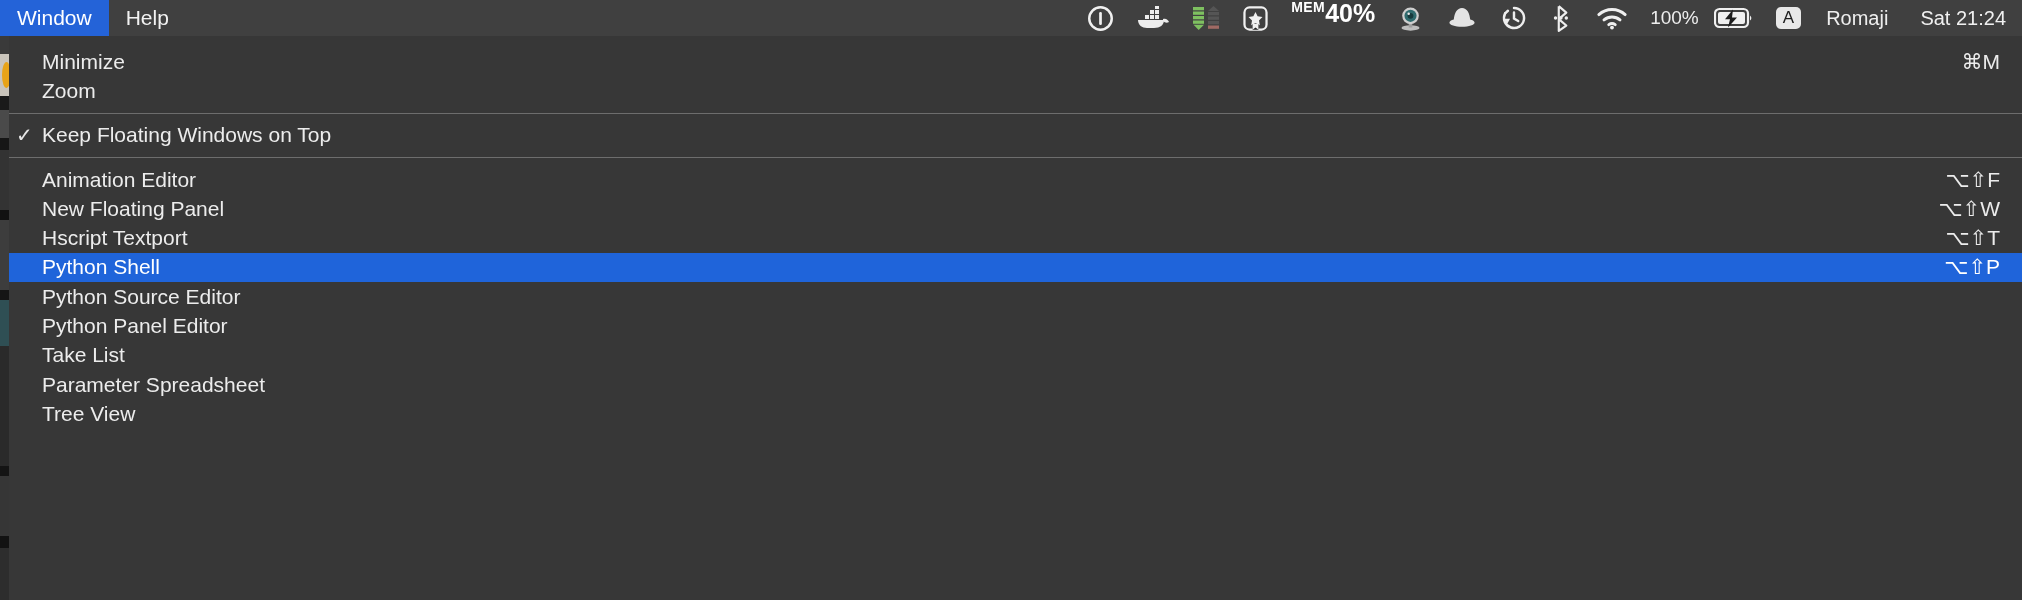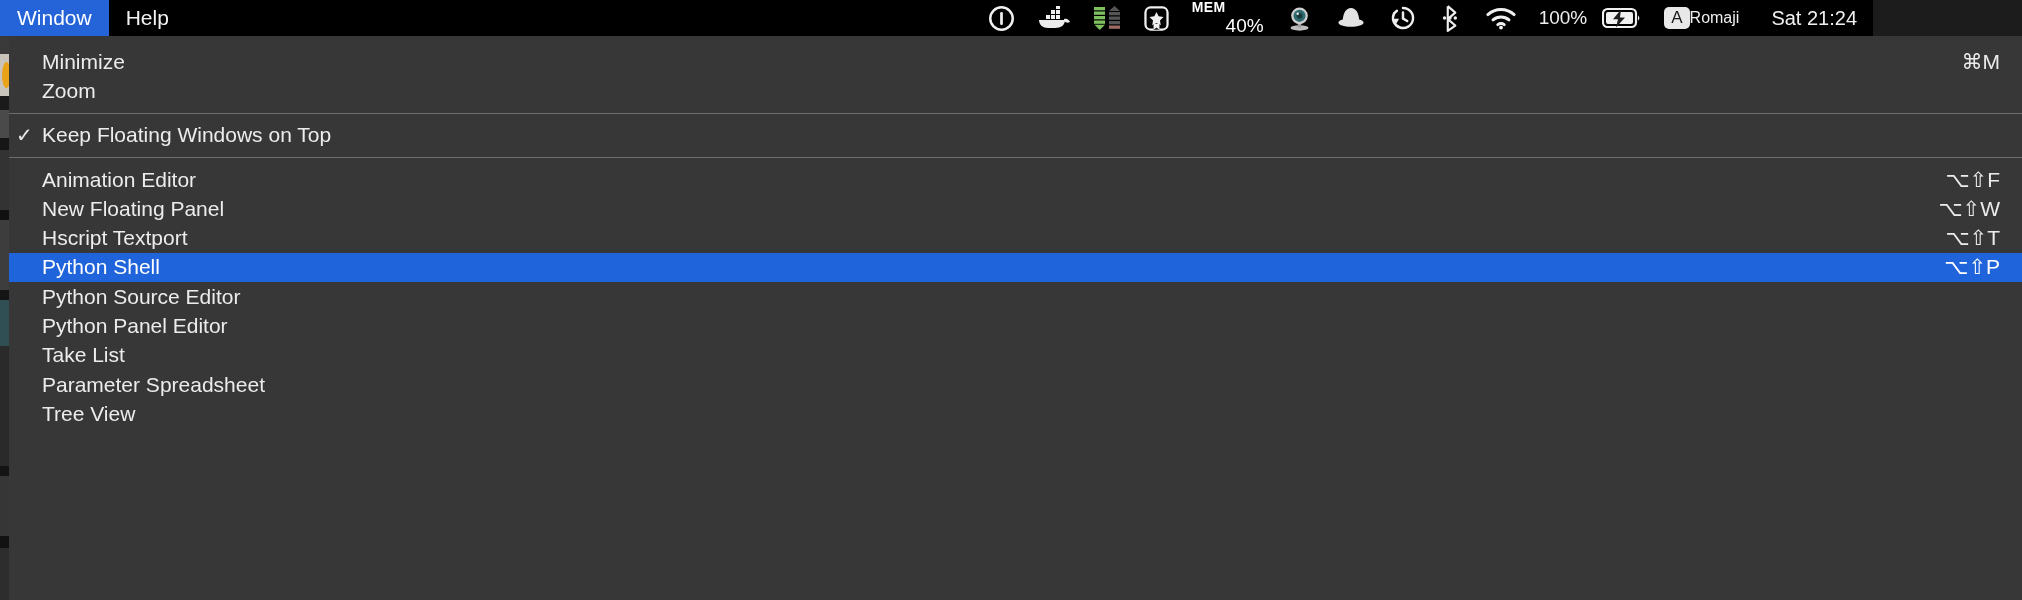--- a/index.html
+++ b/index.html
@@ -27,39 +27,39 @@
   .sl-h { top:184px;height:70px; background:#3d3d3d; }
   .sl-i { top:254px;height:10px; background:#151515; }
   .sl-j { top:264px;height:46px; background:#2f4f54; }
   .sl-k { top:310px;height:120px; background:#2a2a2a; }
   .sl-l { top:430px;height:10px; background:#141414; }
   .sl-m { top:440px;height:60px; background:#363636; }
   .sl-n { top:500px;height:12px; background:#121212; }
   .sl-o { top:512px;height:88px; background:#2d2d2d; }
 
   
-  .menubar { position:absolute; left:0; top:0; width:1873px; height:36px;
-             background:#000000; display:flex; align-items:center; }
+  .menubar { position:absolute; left:0; top:0; width:2022px; height:36px;
+             background:#404040; display:flex; align-items:center; }
   .mb-left { display:flex; align-items:center; height:36px; }
   .mb-item { height:36px; display:flex; align-items:center; padding:0 17px;
              color:#f2f2f2; font-size:21px; }
   .mb-item.active { background:#2463d8; color:#fff; }
   .mb-right { margin-left:auto; display:flex; align-items:center;
               height:36px; padding-right:14px; gap:0px; color:#e9e9e9; }
   .tray { display:flex; align-items:center; justify-content:center;
           height:36px; padding:0 11px; }
   .tray svg { display:block; }
   .tray-text { font-size:19px; color:#eee; letter-spacing:0px; }
   .mem-block { display:flex; flex-direction:row; align-items:flex-start;
                line-height:1.0; font-size:0; }
   .mem-lbl { font-size:14px; font-weight:bold; color:#fff; letter-spacing:.4px;}
-  .mem-val { font-size:19px; font-weight:normal; color:#fff; margin-top:16px; }
+  .mem-val { font-size:25px; font-weight:bold; color:#fff; margin-top:1px; }
   .kbd-badge { background:#e8e8e8; color:#1d1d1d; font-size:17px;
                border-radius:5px; padding:1px 7px; font-weight:500; }
-  .romaji { font-size:16px; color:#eee; margin-left:0; }
+  .romaji { font-size:20px; color:#eee; margin-left:25px; }
   .clock { font-size:20px; color:#f0f0f0; padding-left:10px; }
 
   
   .menu { position:absolute; left:9px; top:36px; width:2013px; height:564px;
           background:#373737; padding-top:11px; }
   .mrow { position:relative; display:flex; align-items:center; height:29.3px;
           padding-left:7px; padding-right:22px; color:#ececec; font-size:21px; }
   .mrow.sel { background:#1f64da; color:#ffffff;align-items:center; }
   .mrow .check { width:26px; flex:0 0 26px; font-size:20px; color:#e6e6e6;
                  text-align:left; }

